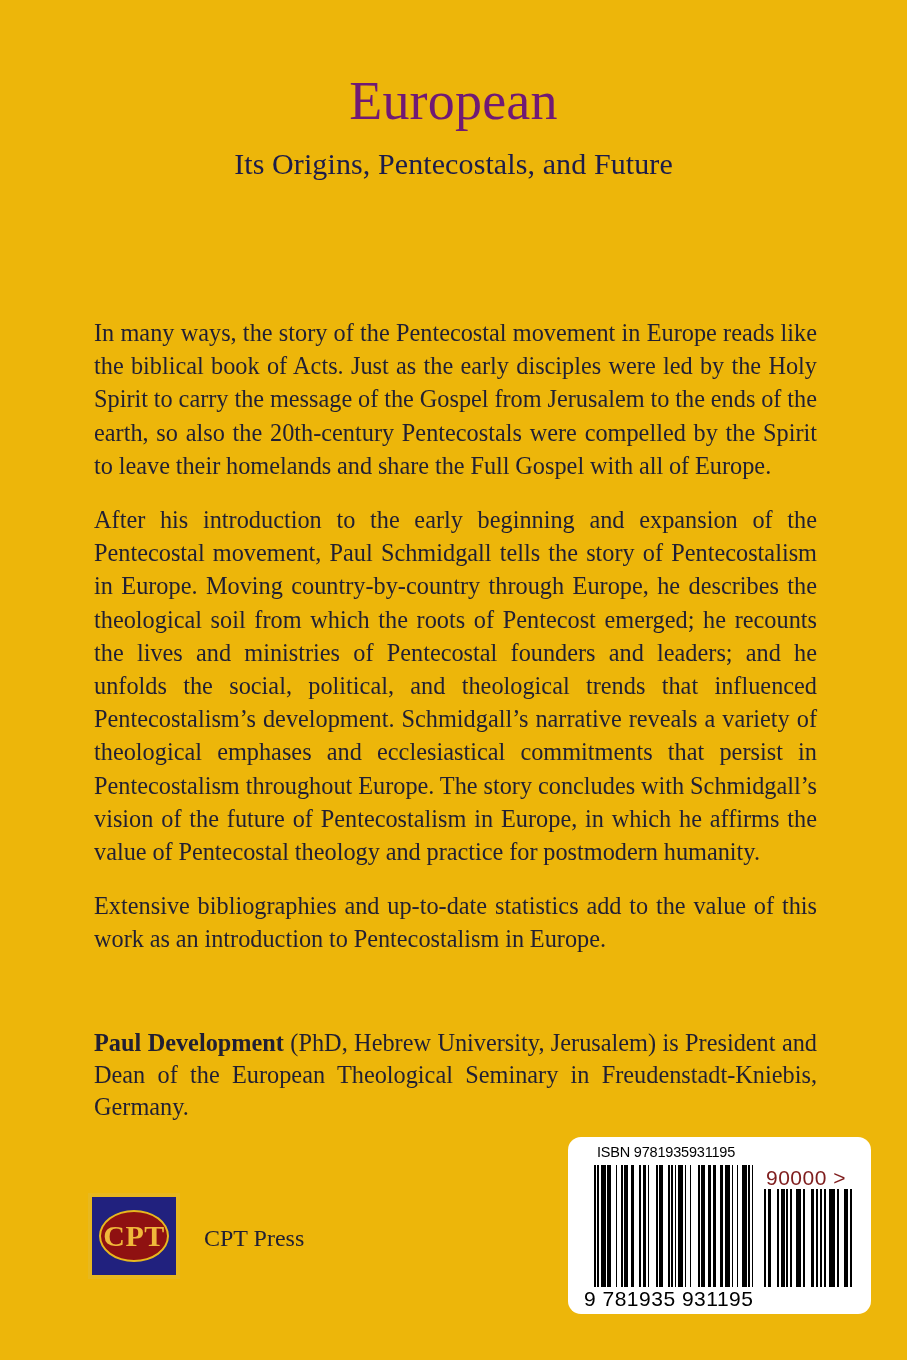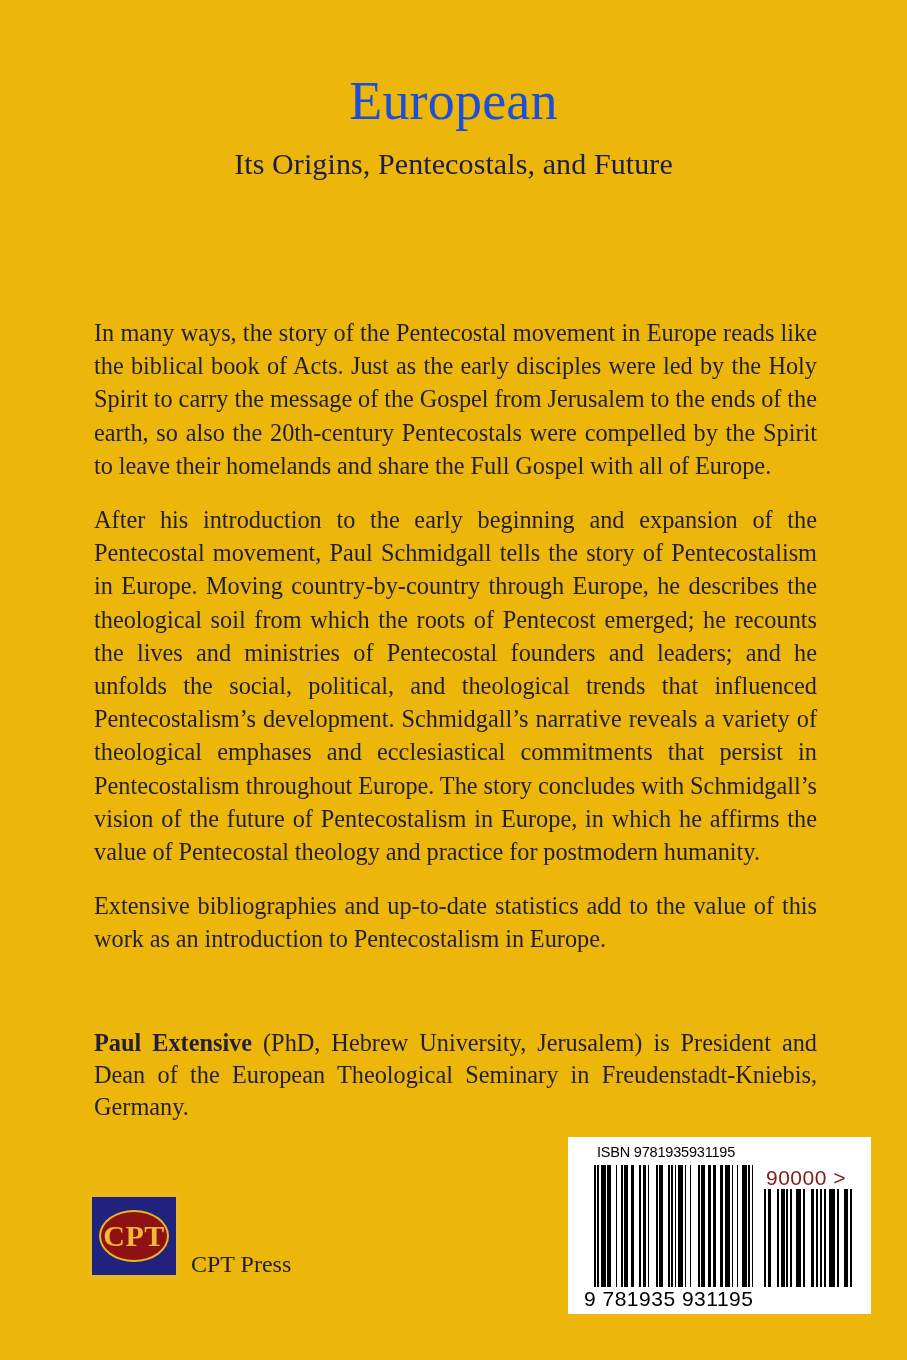--- a/index.html
+++ b/index.html
@@ -24,21 +24,21 @@
     position: absolute;
     left: 0;
     top: 72px;
     width: 907px;
     text-align: center;
   }
   .title-line {
     font-family: "Liberation Serif", "DejaVu Serif", serif;
     font-size: 54px;
     line-height: 59px;
-    color: #1d4ed8;
+    color: #701a75;
     letter-spacing: 0.2px;
     white-space: nowrap;
   }
   .subtitle {
     margin-top: 16px;
     font-family: "Liberation Serif", "DejaVu Serif", serif;
     font-size: 30px;
     line-height: 34px;
     color: #1c1c4a;
     letter-spacing: 0.1px;
@@ -82,22 +82,22 @@
   .bio b {
     font-weight: bold;
   }
 
   
   .publisher {
     position: absolute;
     left: 88px;
     top: 1193px;
     display: flex;
-    align-items: flex-end;
-    gap: 11px;
+    align-items: center;
+    gap: 24px;
   }
   .logo {
     width: 92px;
     height: 86px;
     background: #21217e;
     border: 4px solid #e8b81e;
     box-sizing: border-box;
     position: relative;
     flex: none;
   }
@@ -134,20 +134,21 @@
 
   
   .barcode-panel {
     position: absolute;
     left: 568px;
     top: 1137px;
     width: 303px;
     height: 177px;
     background: #ffffff;
     box-sizing: border-box;
+    border-radius: 13px;
   }
   .isbn-label {
     position: absolute;
     left: 29px;
     top: 7px;
     font-family: "Liberation Sans", "DejaVu Sans", sans-serif;
     font-size: 14.5px;
     color: #000;
     letter-spacing: -0.2px;
     white-space: nowrap;
@@ -202,21 +203,21 @@
     <div class="title-line">European</div>
     <div class="subtitle">Its Origins, Pentecostals, and Future</div>
   </div>
 
   <div class="blurb">
     <p class="para">In many ways, the story of the Pentecostal movement in Europe reads like the biblical book of Acts. Just as the early disciples were led by the Holy Spirit to carry the message of the Gospel from Jerusalem to the ends of the earth, so also the 20th-century Pentecostals were compelled by the Spirit to leave their homelands and share the Full Gospel with all of Europe.</p>
     <p class="para">After his introduction to the early beginning and expansion of the Pentecostal movement, Paul Schmidgall tells the story of Pentecostalism in Europe. Moving country-by-country through Europe, he describes the theological soil from which the roots of Pentecost emerged; he recounts the lives and ministries of Pentecostal founders and leaders; and he unfolds the social, political, and theological trends that influenced Pentecostalism’s development. Schmidgall’s narrative reveals a variety of theological emphases and ecclesiastical commitments that persist in Pentecostalism throughout Europe. The story concludes with Schmidgall’s vision of the future of Pentecostalism in Europe, in which he affirms the value of Pentecostal theology and practice for postmodern humanity.</p>
     <p class="para">Extensive bibliographies and up-to-date statistics add to the value of this work as an introduction to Pentecostalism in Europe.</p>
   </div>
 
-  <div class="bio"><b>Paul Extensive</b><span> (PhD, Hebrew University, Jerusalem) is President and Dean of the European Theological Seminary in Freudenstadt-Kniebis, Germany.</span></div>
+  <div class="bio"><b>Paul Development</b><span> (PhD, Hebrew University, Jerusalem) is President and Dean of the European Theological Seminary in Freudenstadt-Kniebis, Germany.</span></div>
 
   <div class="publisher">
     <div class="logo">
       <div class="ellipse">
         <span class="cpt-text">CPT</span>
       </div>
     </div>
     <div class="pub-lines">
       <div>CPT Press</div>
     </div>

